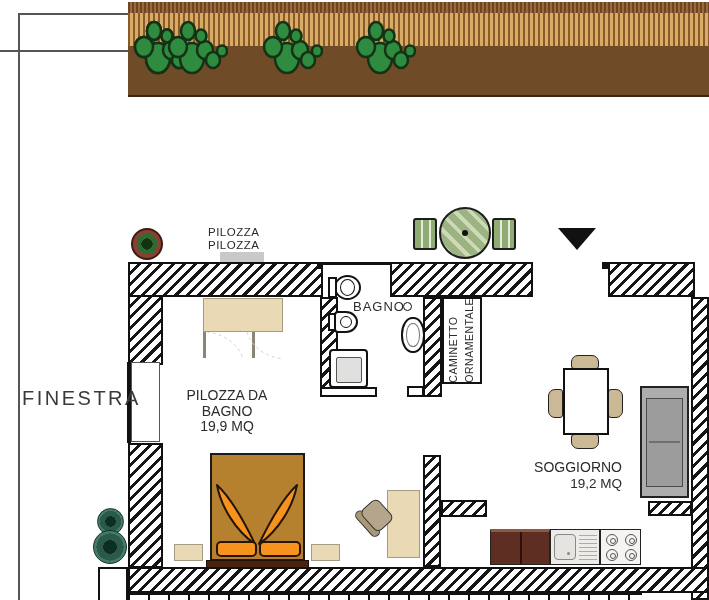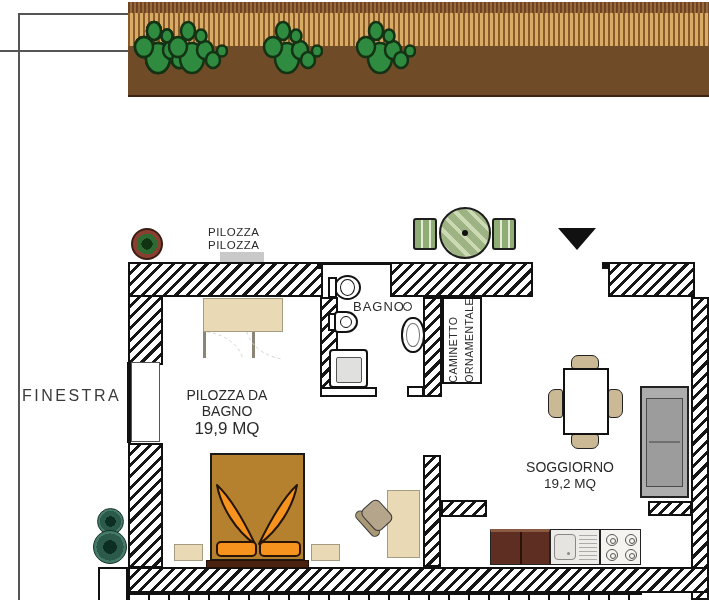--- a/index.html
+++ b/index.html
@@ -20,26 +20,26 @@
   #garden .soil{position:absolute;left:0;top:44px;width:100%;height:51px;background:#6f4b28;
       border-bottom:2px solid #3d2413;box-sizing:border-box;}
   .cactus{position:absolute;top:14px;width:66px;height:66px;}
   .cactus:nth-of-type(4){left:34px;} .cactus:nth-of-type(5){left:129px;}
   .cactus:nth-of-type(6){left:222px;} .cactus:nth-of-type(7){left:312px;}
   .cactus:nth-of-type(8){left:401px;} .cactus:nth-of-type(9){left:491px;}
   
   .thinline{position:absolute;background:#555;}
   
   .lbl{position:absolute;color:#2b2b2b;line-height:1.12;}
-  #finestra{left:22px;top:387px;font-size:16px;letter-spacing:2.5px;color:#3a3a3a;}
+  #finestra{left:22px;top:387px;font-size:20px;letter-spacing:2.5px;color:#3a3a3a;}
   #pilozza{left:208px;top:226px;font-size:11.5px;letter-spacing:.5px;}
   #bagno{left:353px;top:300px;font-size:13px;letter-spacing:1px;}
   #camera{left:168px;top:388px;width:118px;text-align:center;font-size:14px;}
-  #camera .area{font-size:17px;}
-  #soggiorno{left:518px;top:460px;width:104px;text-align:center;font-size:14px;}
+  #camera .area{font-size:14px;}
+  #soggiorno{left:518px;top:460px;width:104px;text-align:right;font-size:14px;}
   #soggiorno .area{font-size:13.5px;}
   #grano{left:403px;top:410px;width:104px;text-align:center;font-size:24px;font-weight:bold;
          font-family:"DejaVu Serif",serif;color:#bf7b27;letter-spacing:2px;}
   #caminetto-box{left:442px;top:297px;width:40px;height:87px;background:#fff;border:2px solid #111;
       box-sizing:border-box;display:flex;align-items:center;justify-content:center;}
   #caminetto-box .vtext{writing-mode:vertical-rl;transform:rotate(180deg);
       font-size:10.5px;line-height:1.5;letter-spacing:.5px;white-space:pre;}
   
   .patio-chair{position:absolute;top:218px;width:24px;height:32px;border:2px solid #1d1d1d;border-radius:3px;
       background:repeating-linear-gradient(90deg,#8fac74 0 6px,#e3ead7 6px 8px);box-sizing:border-box;}

